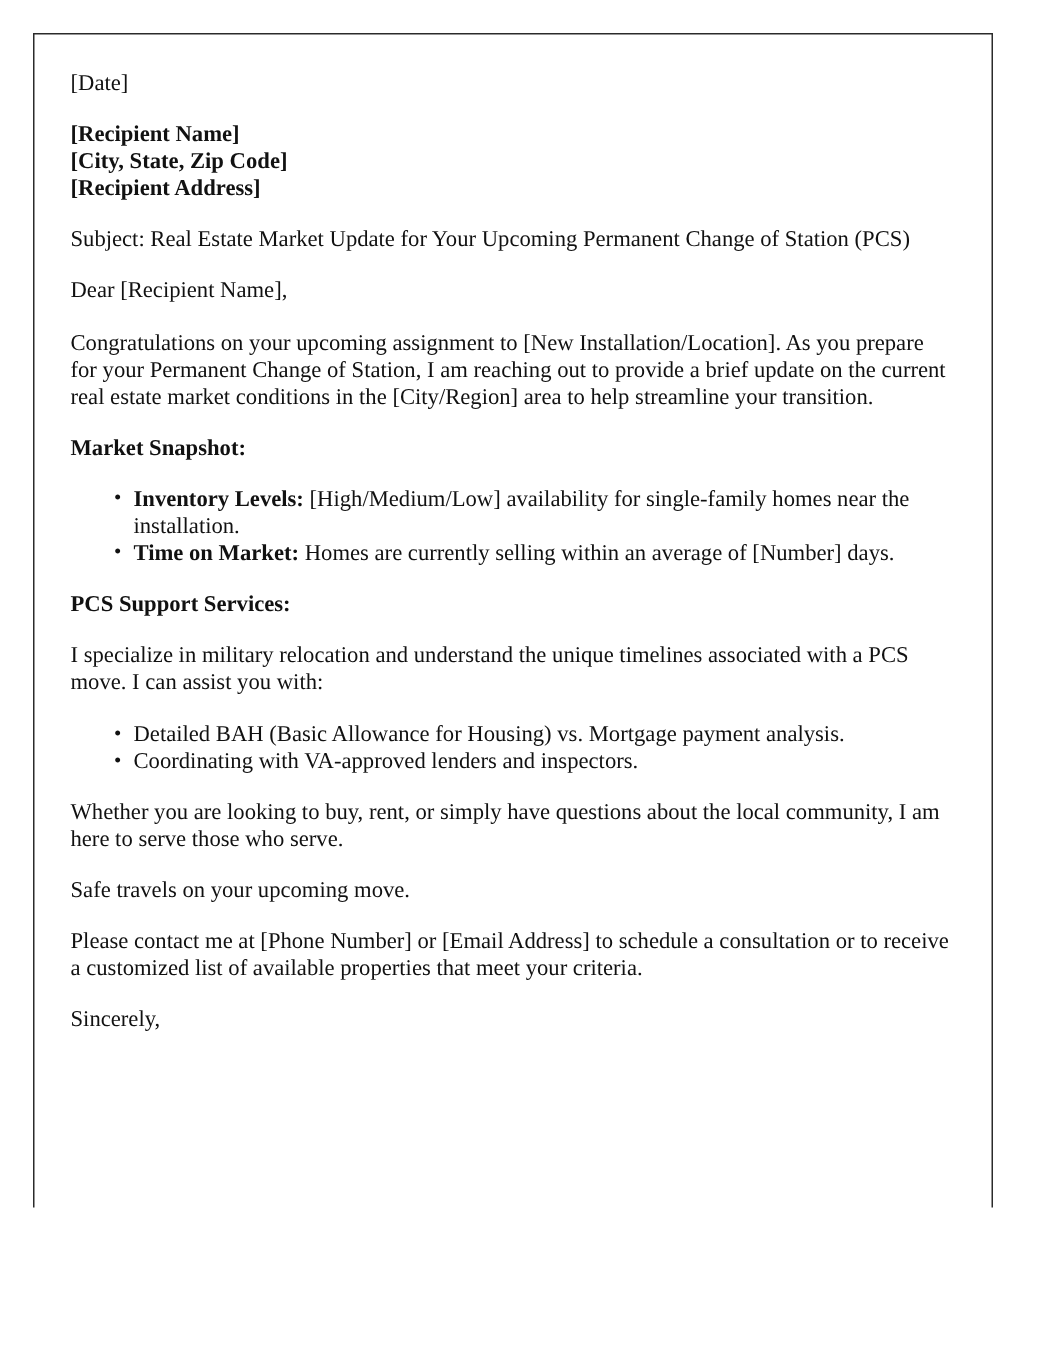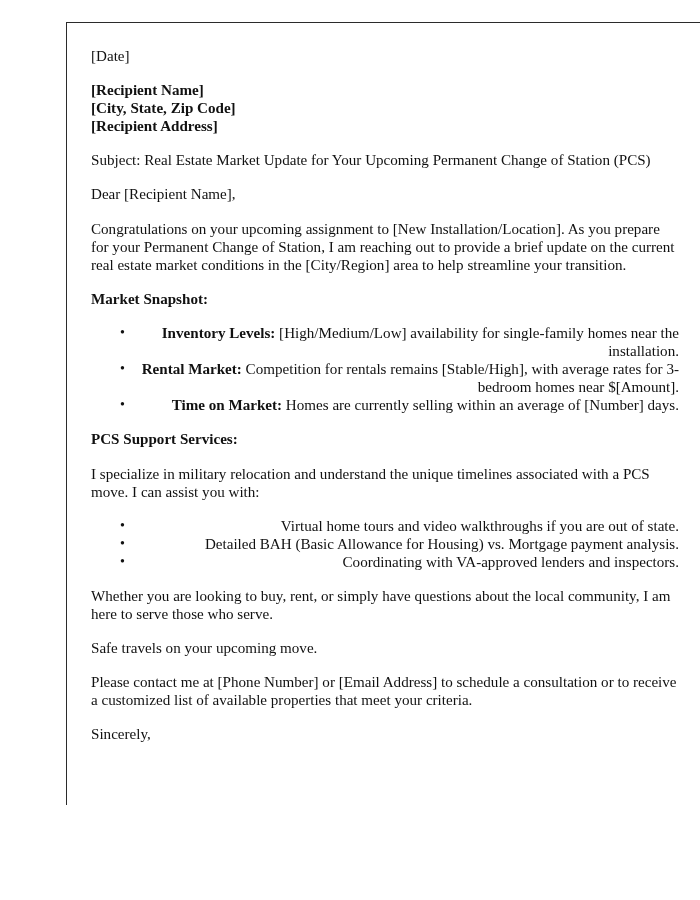--- a/index.html
+++ b/index.html
@@ -14,21 +14,20 @@
     font-family: "Liberation Serif", "DejaVu Serif", serif;
   }
 
   .page-viewport {
     position: absolute;
     left: 0;
     top: 0;
     width: 600px;
     height: 900px;
     background: #ffffff;
-    margin-left: 44px;
   }
 
   
   .page-card {
     position: absolute;
     left: 22px;
     top: 22px;
     width: 640px;          
     height: 783px;         
     box-sizing: border-box;
@@ -65,21 +64,20 @@
 
   .section-heading {
     font-weight: bold;
     margin: 0 0 14px 0;
   }
 
   ul.bullets {
     margin: 0 0 16px 0;
     padding: 0 0 0 42px;
     list-style: none;
-    text-align: right;
   }
   ul.bullets li {
     position: relative;
     margin: 0 0 0 0;
     padding: 0;
   }
   ul.bullets li::before {
     content: "\2022";
     position: absolute;
     left: -13px;
@@ -118,33 +116,29 @@
 
       <p>Congratulations on your upcoming assignment to [New Installation/Location]. As you prepare for your Permanent Change of Station, I am reaching out to provide a brief update on the current real estate market conditions in the [City/Region] area to help streamline your transition.</p>
 
       <p class="section-heading">Market Snapshot:</p>
 
       <ul class="bullets">
         <li>
           <span class="lead">Inventory Levels:</span><span> [High/Medium/Low] availability for single-family homes near the installation.</span>
         </li>
         <li>
-          <span class="lead">Rental Market:</span><span> Competition for rentals remains [Stable/High], with average rates for 3-bedroom homes near $[Amount].</span>
-        </li>
-        <li>
           <span class="lead">Time on Market:</span><span> Homes are currently selling within an average of [Number] days.</span>
         </li>
       </ul>
 
       <p class="section-heading">PCS Support Services:</p>
 
       <p>I specialize in military relocation and understand the unique timelines associated with a PCS move. I can assist you with:</p>
 
       <ul class="bullets">
-        <li>Virtual home tours and video walkthroughs if you are out of state.</li>
         <li>Detailed BAH (Basic Allowance for Housing) vs. Mortgage payment analysis.</li>
         <li>Coordinating with VA-approved lenders and inspectors.</li>
       </ul>
 
       <p>Whether you are looking to buy, rent, or simply have questions about the local community, I am here to serve those who serve.</p>
 
       <p>Safe travels on your upcoming move.</p>
 
       <p>Please contact me at [Phone Number] or [Email Address] to schedule a consultation or to receive a customized list of available properties that meet your criteria.</p>
 

